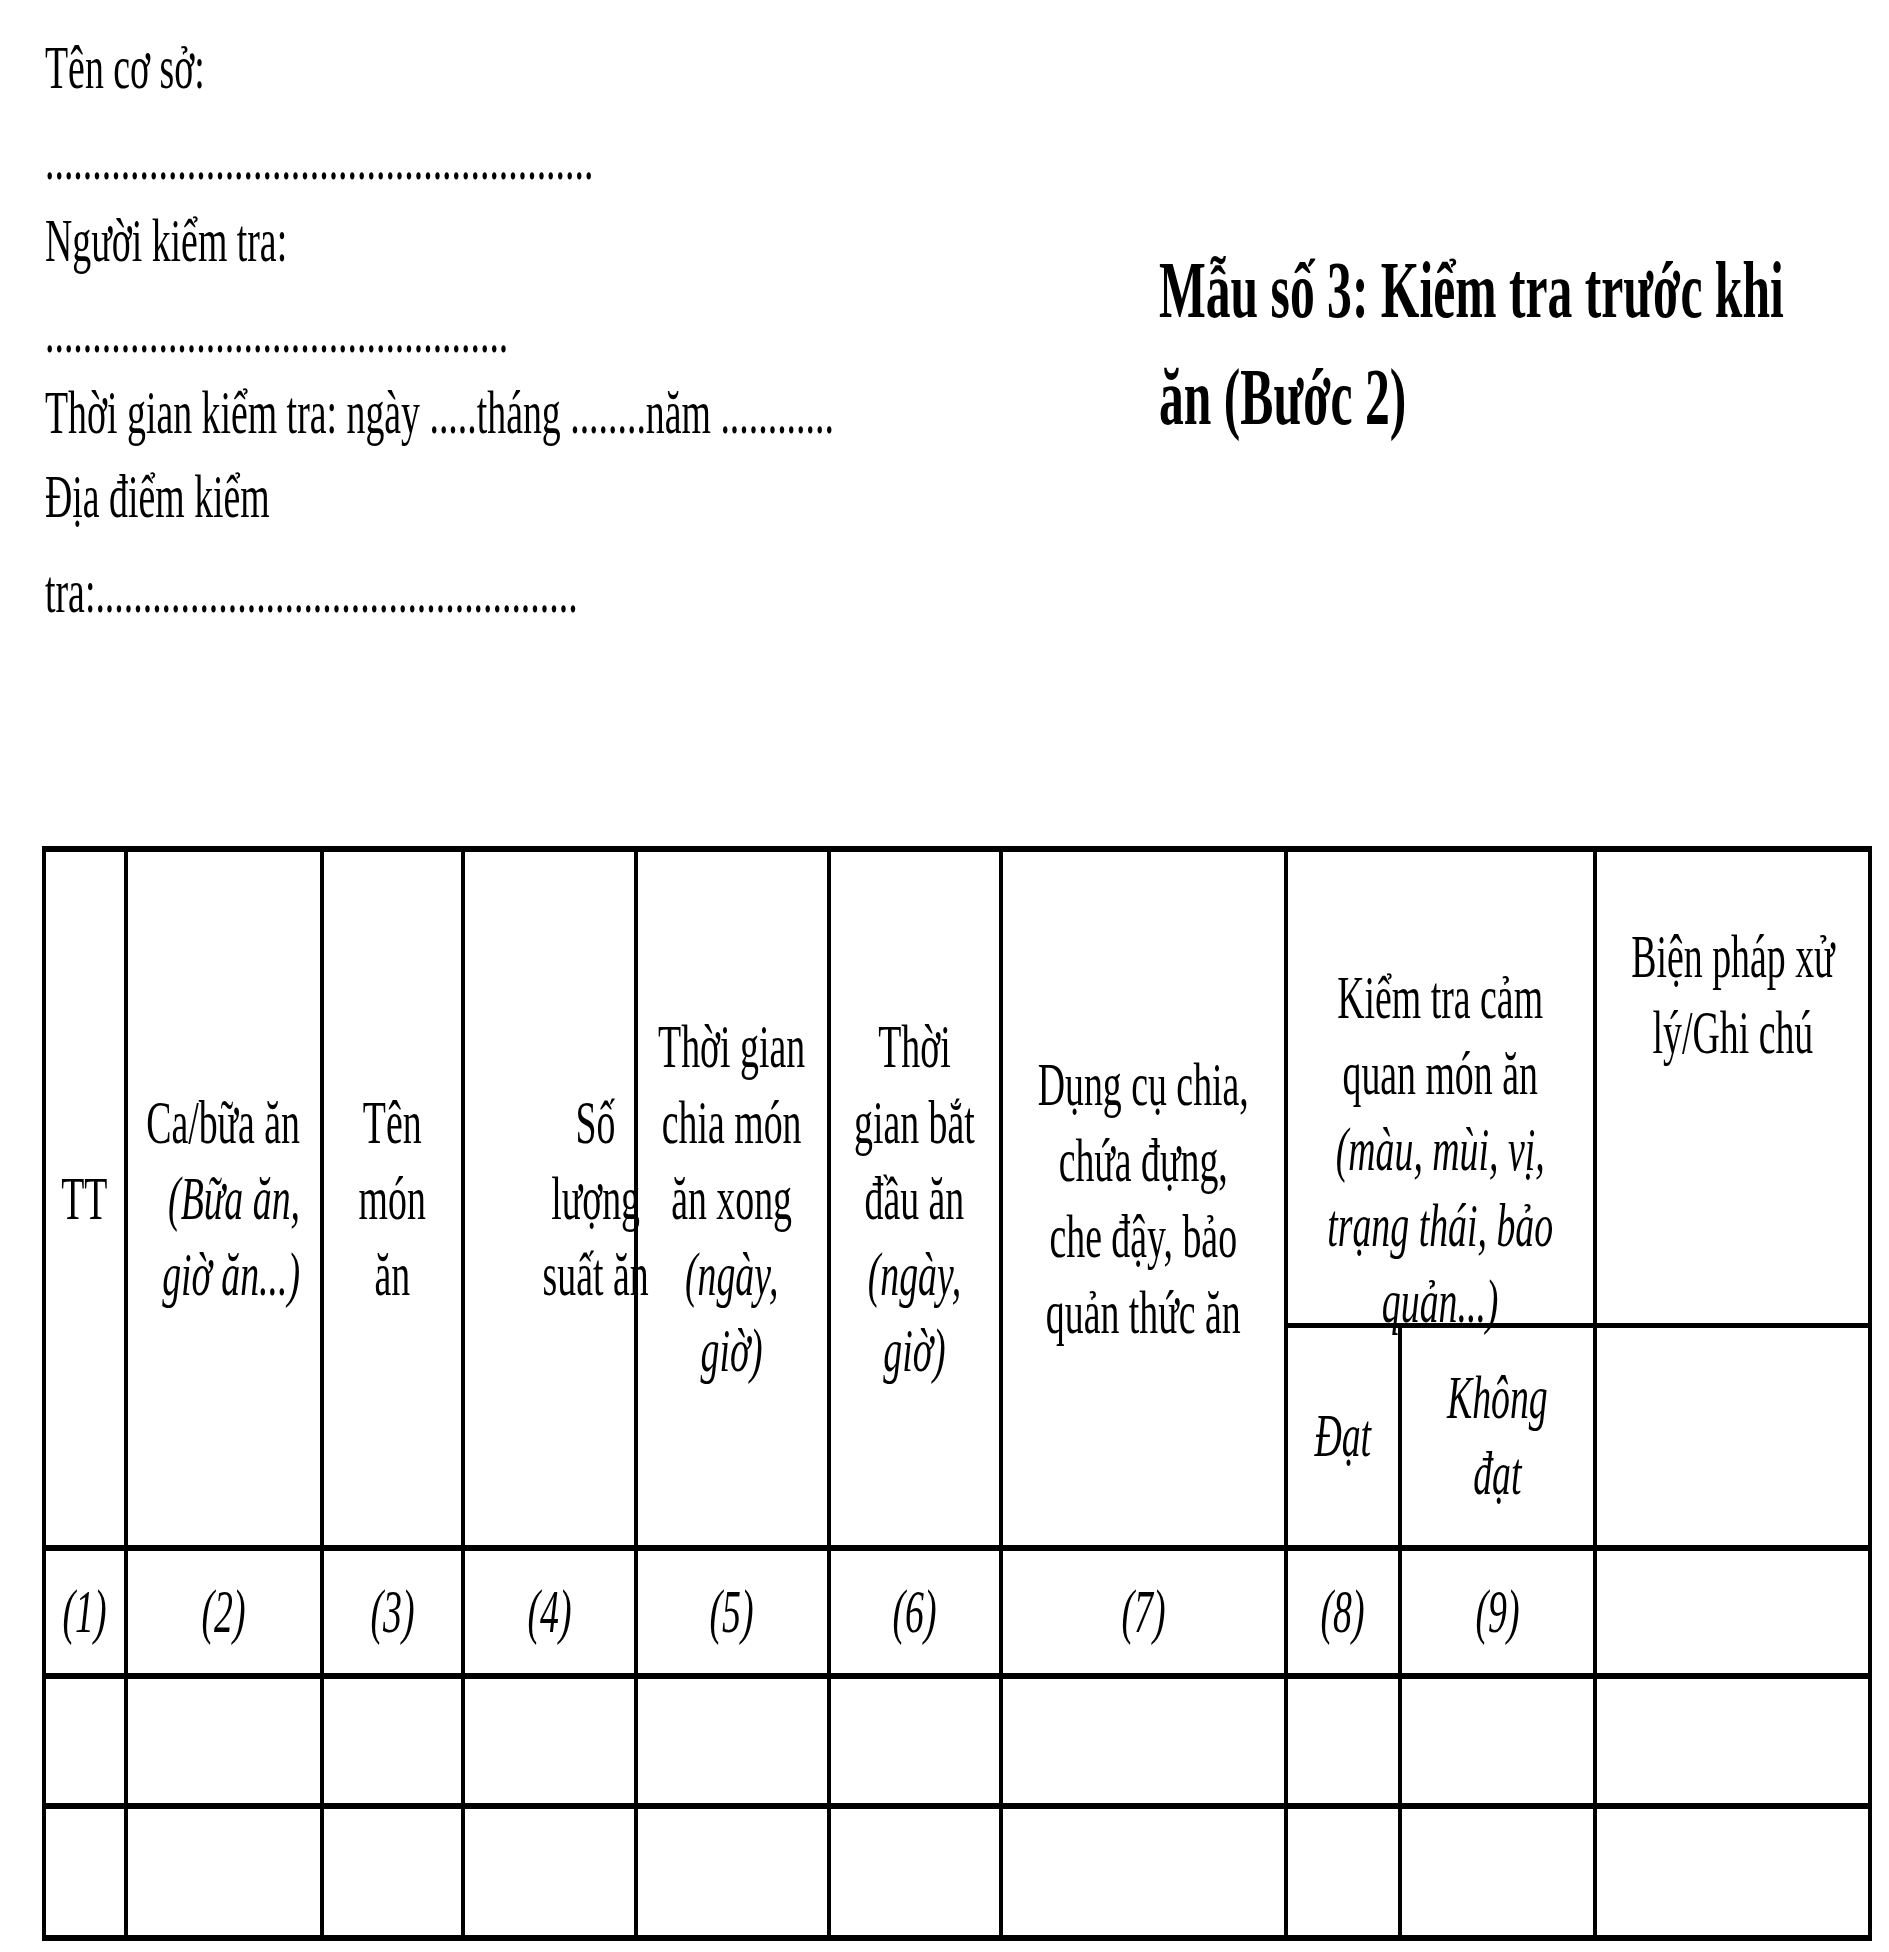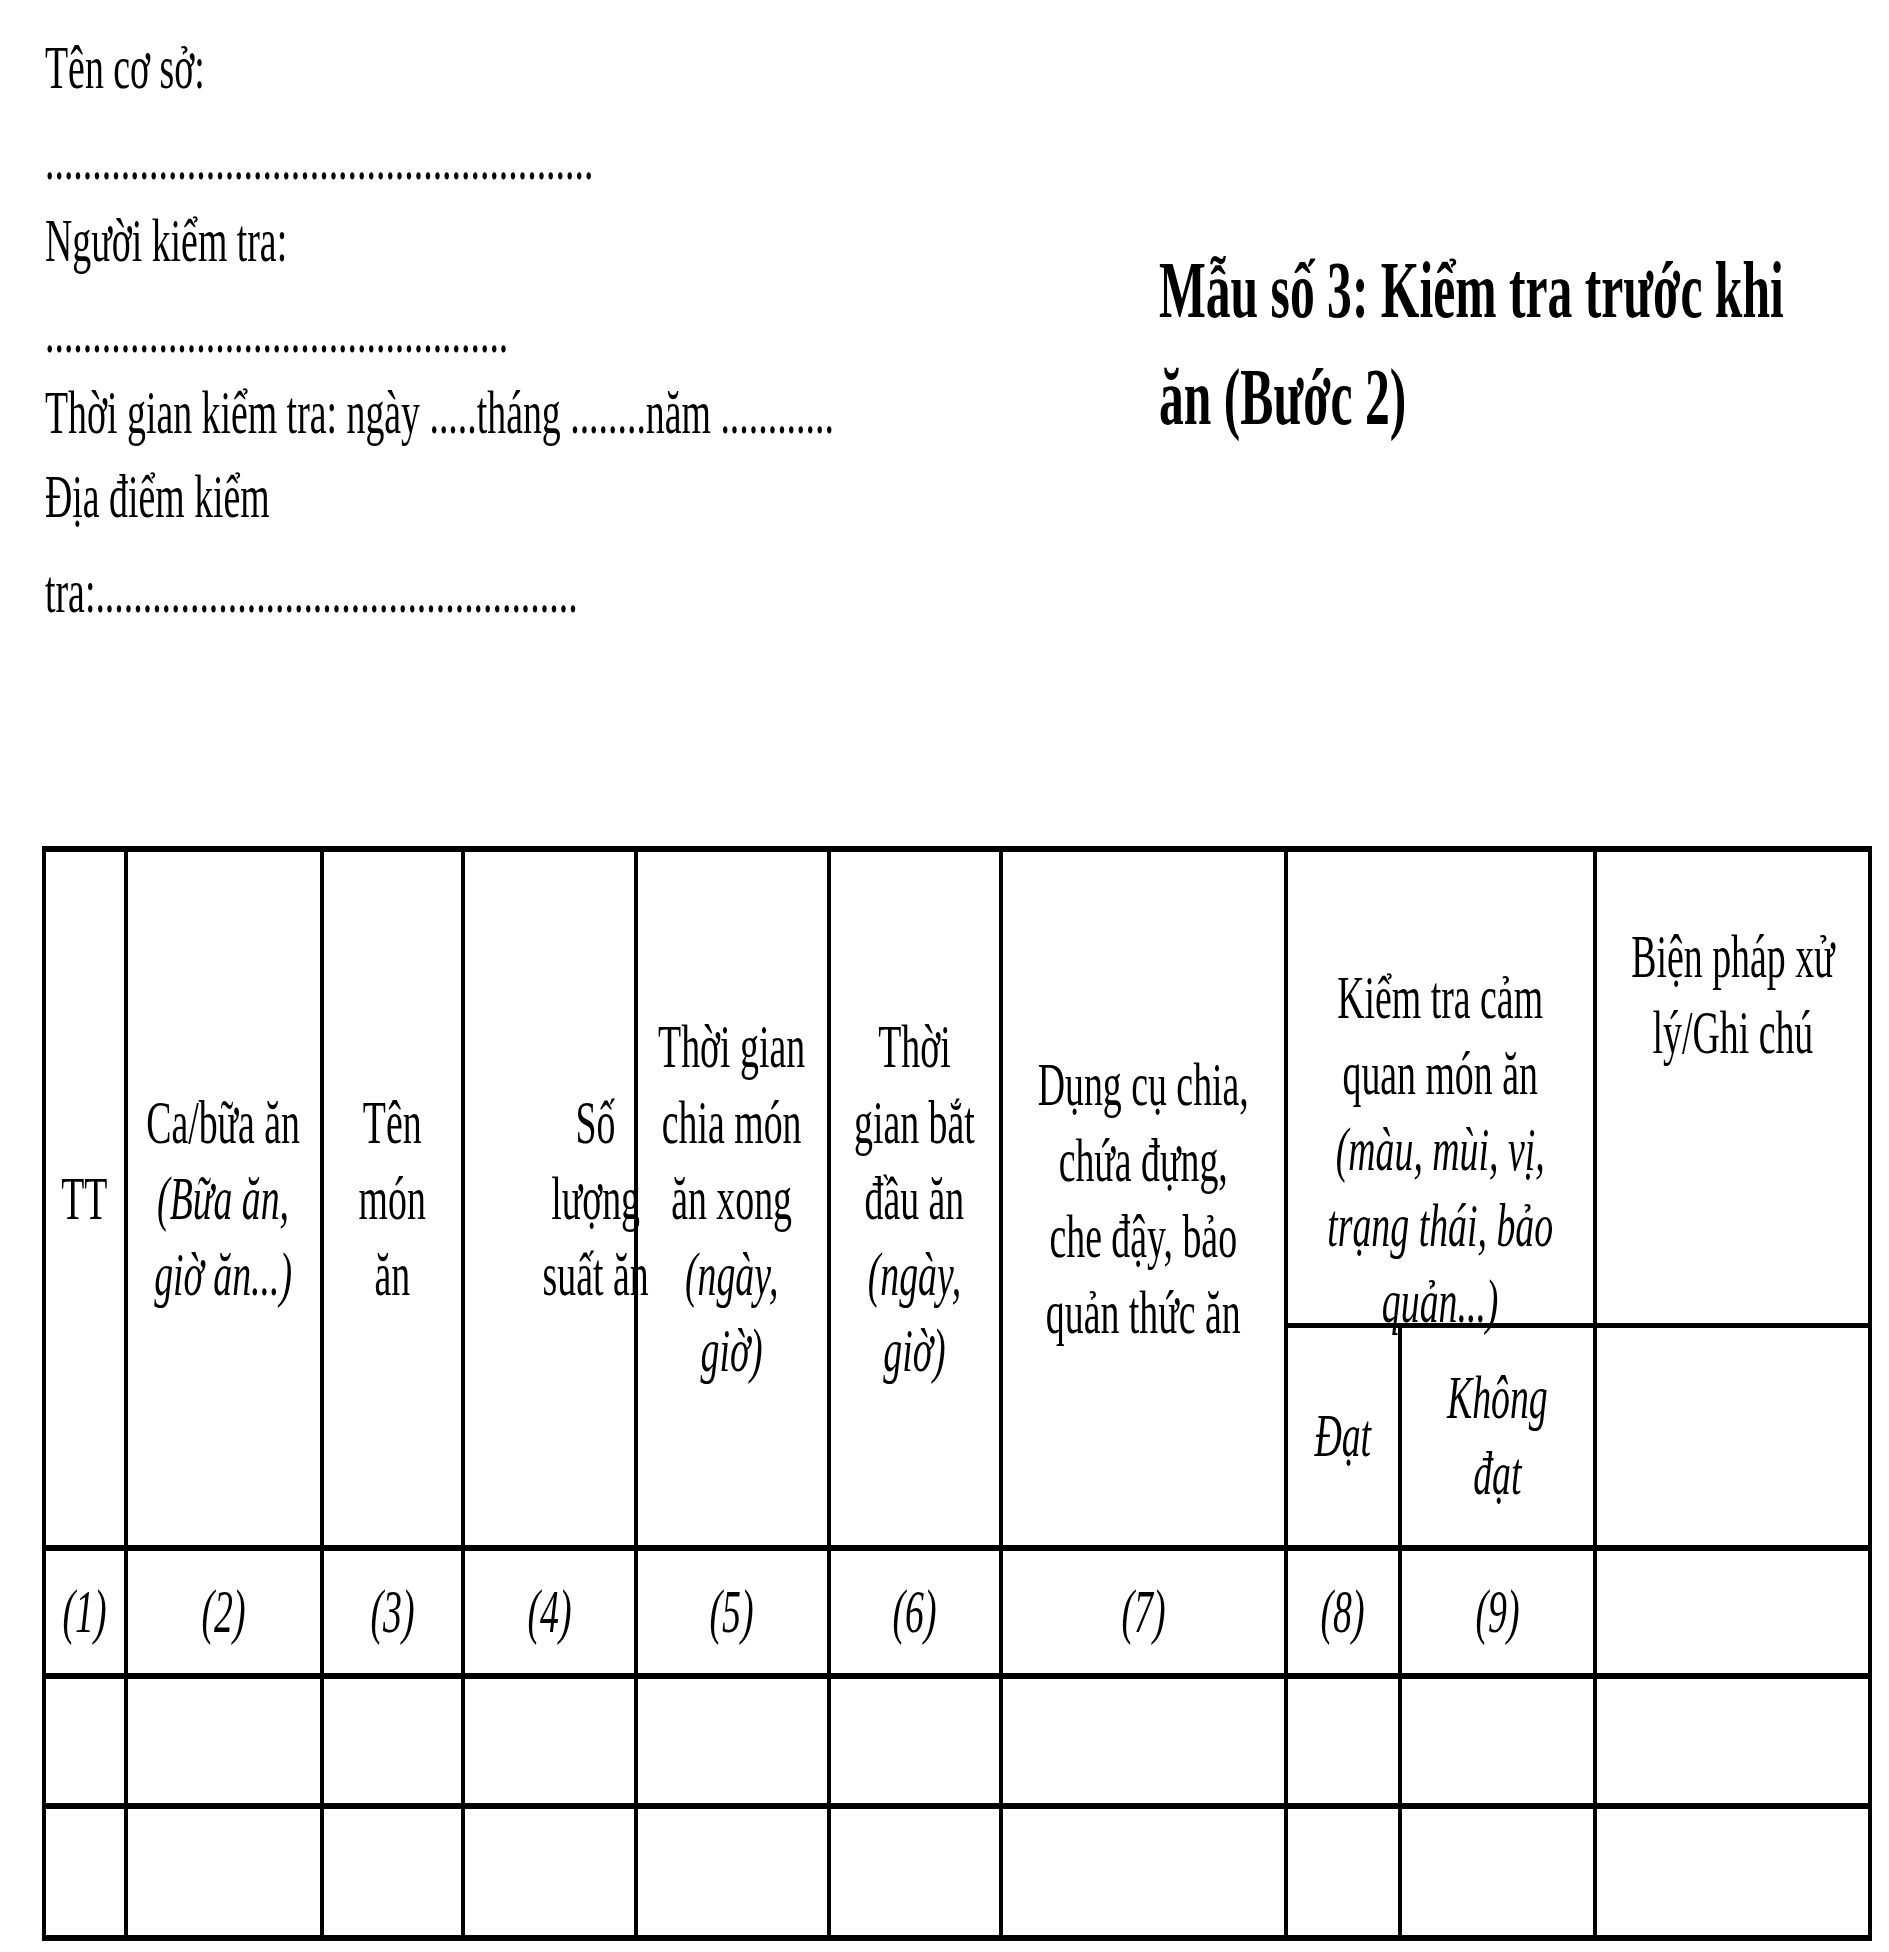--- a/index.html
+++ b/index.html
@@ -54,21 +54,21 @@
   <div class="vl" style="left:1242px; top:0; height:1095px;"></div>
   <div class="vl" style="left:1356px; top:479px; height:616px;"></div>
   <div class="vl" style="left:1551px; top:0; height:1095px;"></div>
   <div class="vl" style="left:1826px; top:0; height:1095px;"></div>
 
   <div class="cell" style="left:3.7px; top:5.6px; width:78px; height:694px;">
     <div class="txt">
         <span>TT</span>
       </div>
   </div>
-  <div class="cell" style="left:85px; top:5.6px; width:193px; height:694px;">
+  <div class="cell" style="left:85px; top:5.6px; width:193px; height:694px;text-align:right;">
     <div class="txt">
         <span>Ca/bữa ăn</span>
         <span class="it">(Bữa ăn,</span>
         <span class="it">giờ ăn...)</span>
       </div>
   </div>
   <div class="cell" style="left:282px; top:5.6px; width:137px; height:694px;">
     <div class="txt">
         <span>Tên</span>
         <span>món</span>

